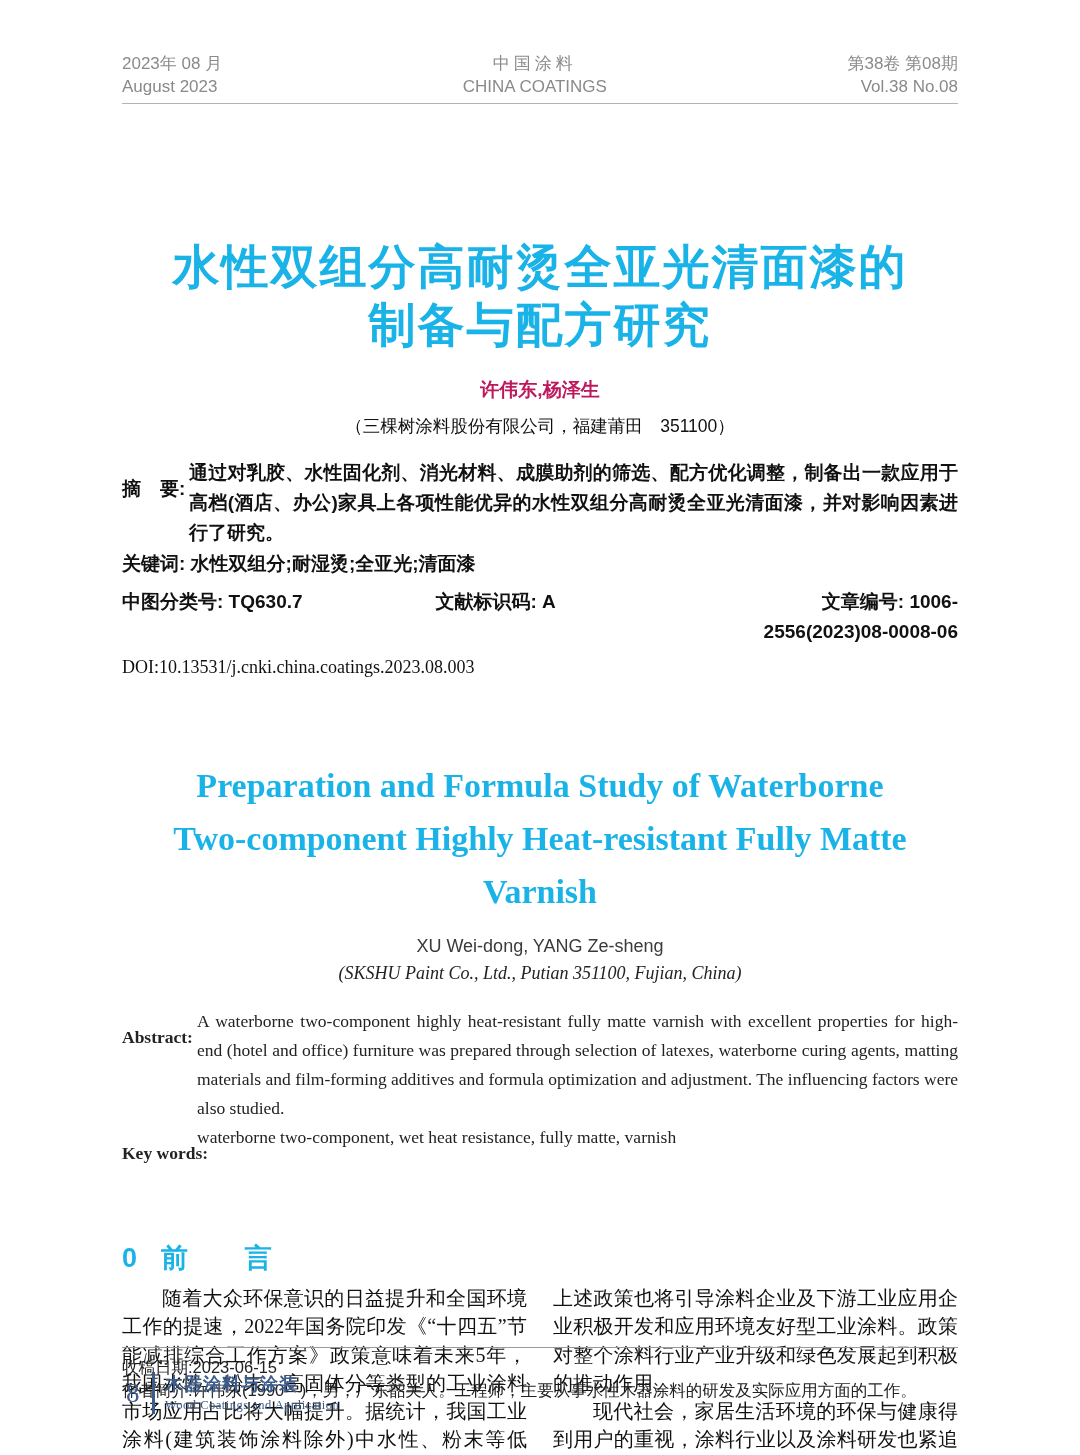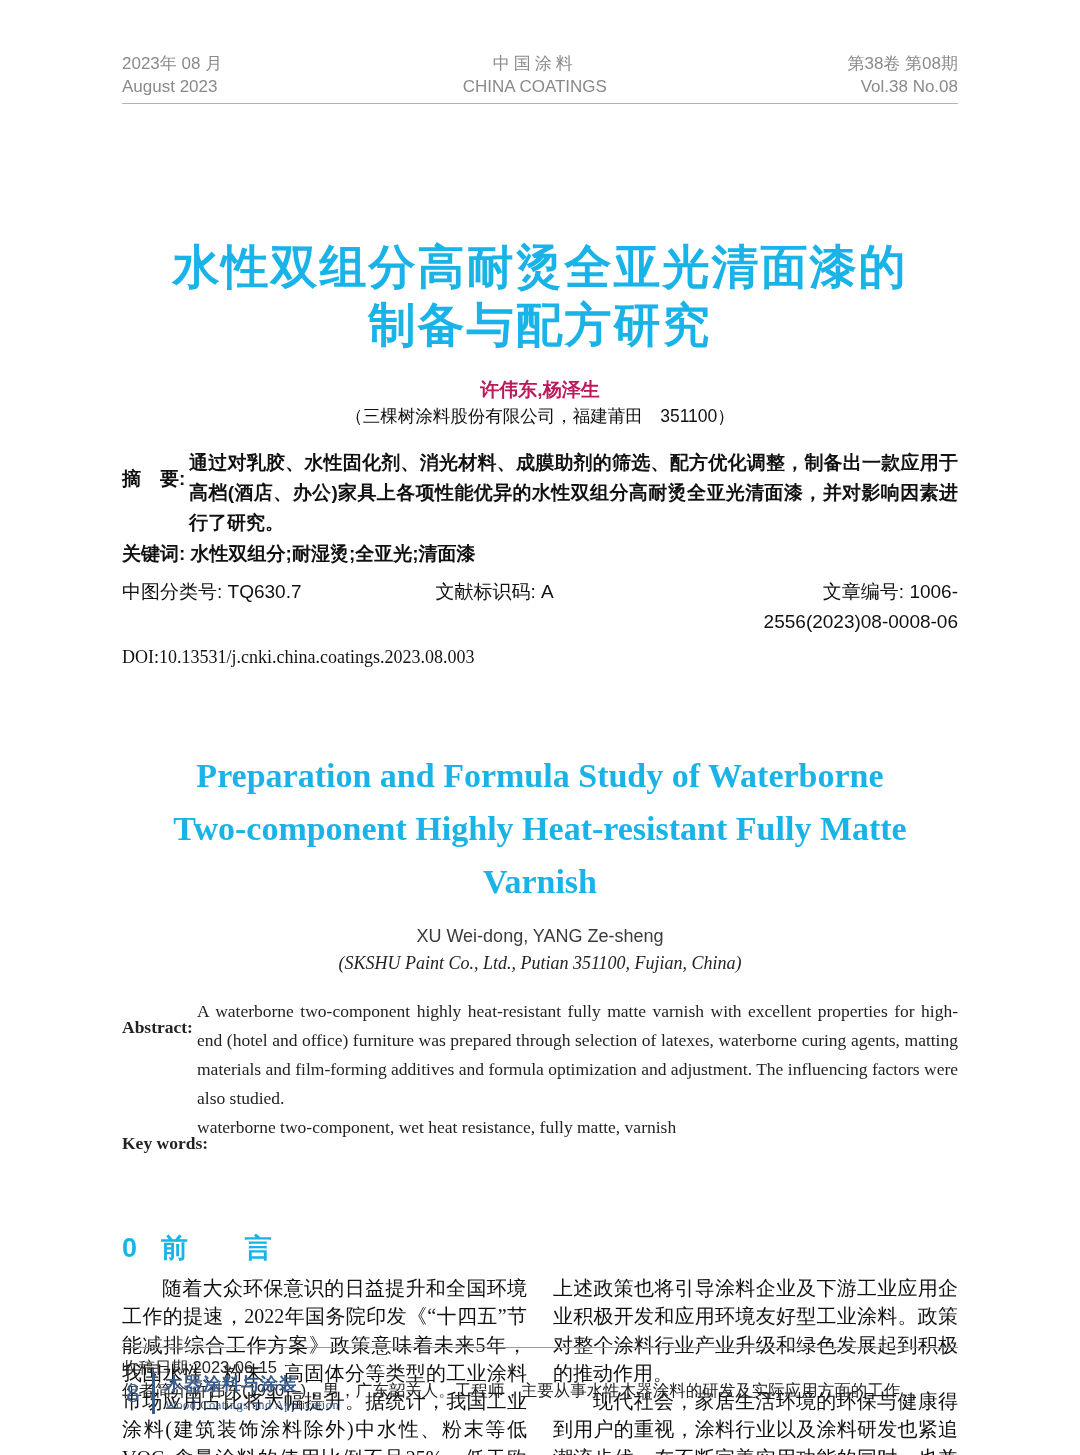--- a/index.html
+++ b/index.html
@@ -36,36 +36,36 @@
     font-size:47px;line-height:58px;
     letter-spacing:2px;
     color:#1ab3e8;
   }
   .authors-cn{
     margin-top:24px;text-align:center;
     font-family:"Liberation Sans",sans-serif;
     font-weight:bold;font-size:19px;line-height:24px;color:#be185d;
   }
   .affil-cn{
-    margin-top:2px;text-align:center;
+    margin-top:12px;text-align:center;
     font-family:"Liberation Sans",sans-serif;
     font-size:17.5px;line-height:24px;color:#111;
   }
 
   
   .abs-cn{
     margin-top:20px;
     font-family:"Liberation Sans",sans-serif;
     font-weight:bold;
     font-size:19px;line-height:30px;color:#111;
   }
   .hang{position:relative;padding-left:67px;text-align:justify;}
   .hang .lbl{position:absolute;left:0;top:16px;font-weight:bold;}
   .kw-line{margin-top:1px;}
-  .meta{display:flex;margin-top:8px;font-weight:normal;}
+  .meta{display:flex;margin-top:8px;font-weight:bold;}
   .meta .m1{width:37.5%;}
   .meta .m2{width:31%;}
   .meta .m3{flex:1;text-align:right;margin-left:9px;}
   .doi{
     margin-top:8px;
     font-family:"Liberation Serif",serif;
     font-weight:normal;font-size:18px;line-height:24px;color:#111;
   }
 
   

